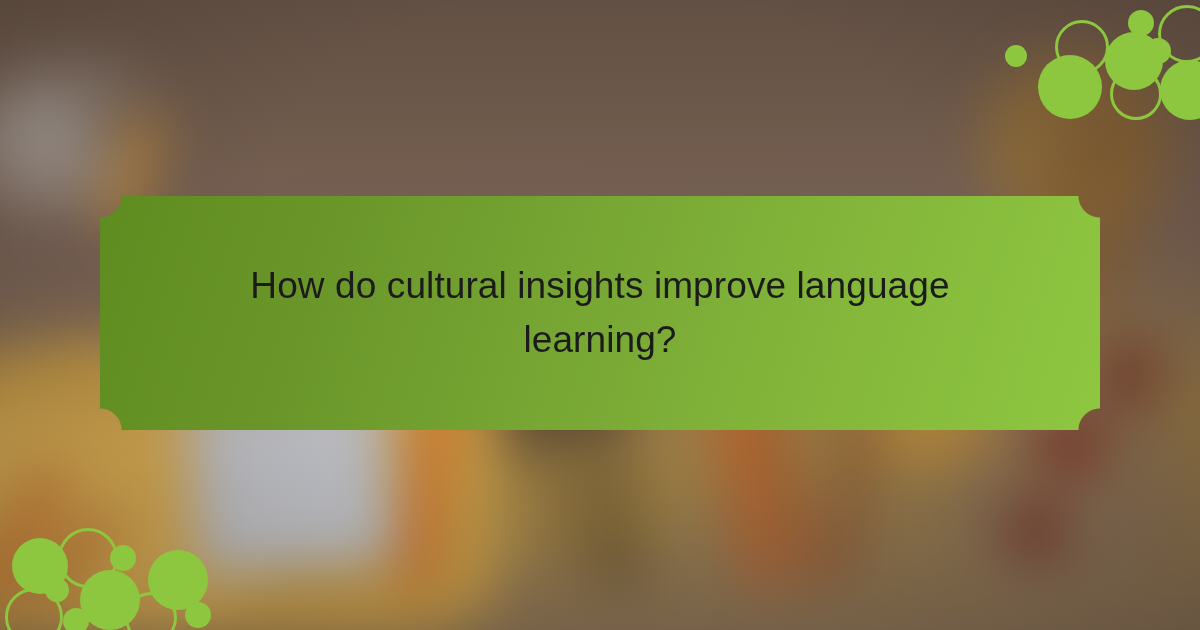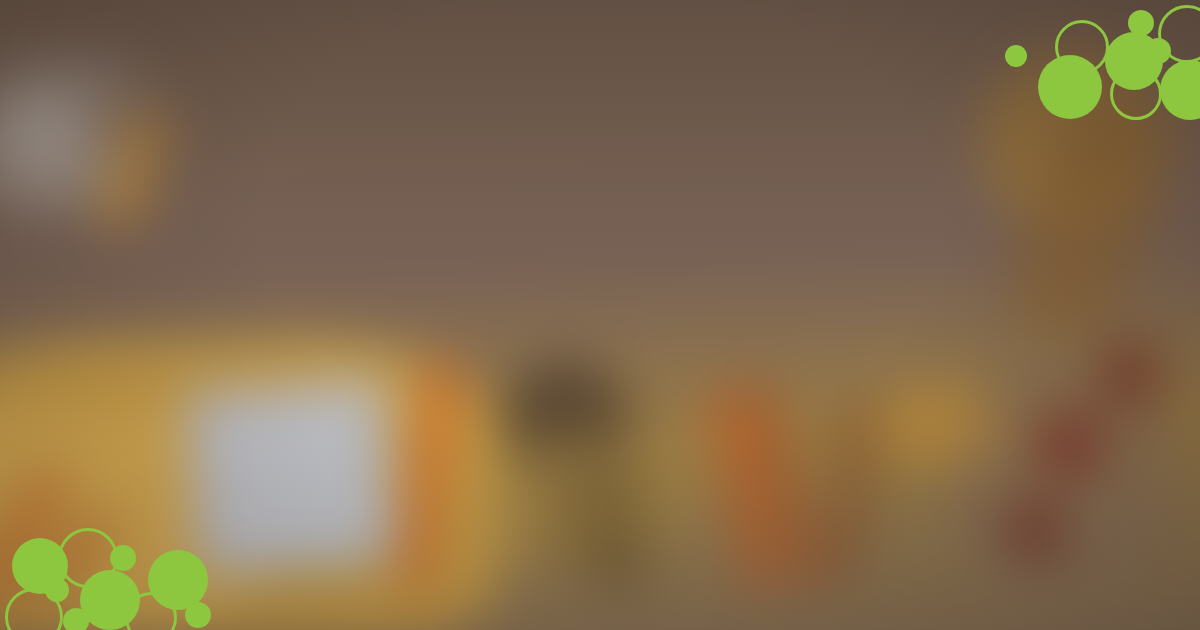--- a/index.html
+++ b/index.html
@@ -189,14 +189,17 @@
       <div class="dot" style="left: 110px; top: 25px; width: 26px; height: 26px; background: rgb(141, 198, 63);"></div>
       <div class="dot" style="left: 148px; top: 30px; width: 60px; height: 60px; background: rgb(141, 198, 63);"></div>
       <div class="dot" style="left: 45px; top: 58px; width: 24px; height: 24px; background: rgb(141, 198, 63);"></div>
       <div class="dot" style="left: 80px; top: 50px; width: 60px; height: 60px; background: rgb(141, 198, 63);"></div>
       <div class="dot ring" style="left: 5px; top: 68px; width: 58px; height: 58px; border-color: rgb(141, 198, 63);"></div>
       <div class="dot ring" style="left: 125px; top: 72px; width: 52px; height: 52px; border-color: rgb(141, 198, 63);"></div>
       <div class="dot" style="left: 63px; top: 88px; width: 26px; height: 26px; background: rgb(141, 198, 63);"></div>
       <div class="dot" style="left: 185px; top: 82px; width: 26px; height: 26px; background: rgb(141, 198, 63);"></div>
     </div>
 
+  <div id="card">
+    <div id="card-title">How do cultural insights improve language learning?</div>
+  </div>
 
 </div>
 
 </body></html>

